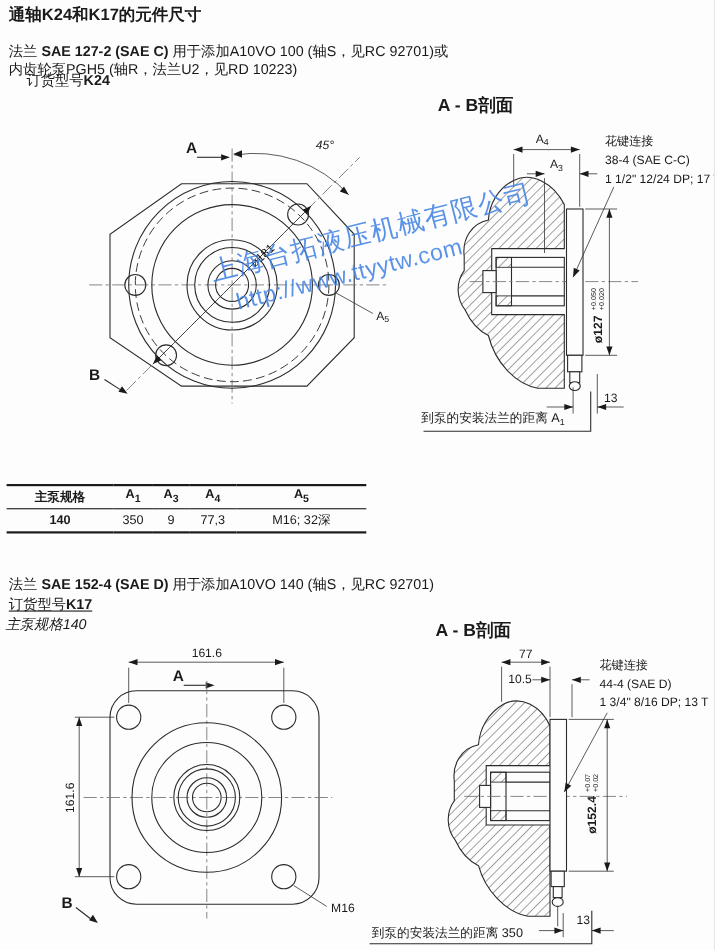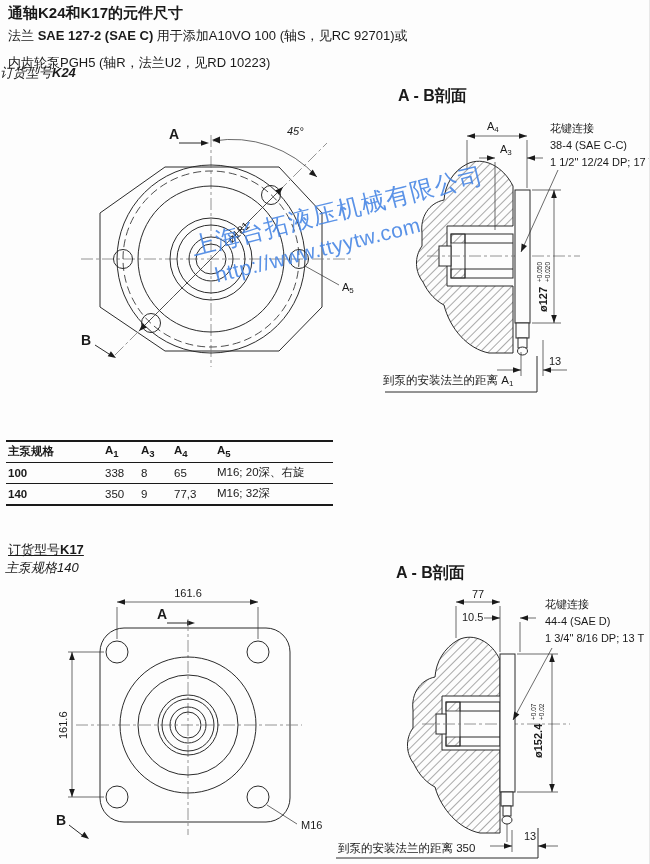--- a/index.html
+++ b/index.html
@@ -11,21 +11,21 @@
   .t-bold{font-weight:bold;}
   .t-head{font-size:16px;font-weight:bold;white-space:nowrap;}
   
   .wm{left:188px;top:232px;transform:rotate(-14deg);transform-origin:0 0;
       color:#4484e4;opacity:0.88;pointer-events:none;z-index:5;}
   .wm .l1{font-size:24px;letter-spacing:1px;white-space:nowrap;}
   .wm .l2{font-size:21px;letter-spacing:0.5px;margin-top:5px;margin-left:16px;white-space:nowrap;}
   
   table.spec{position:absolute;left:6px;top:440px;width:327px;border-collapse:collapse;
              font-size:11.5px;}
-  table.spec th,table.spec td{text-align:left;padding:2px 2px 3px 2px;white-space:nowrap;}
+  table.spec th,table.spec td{text-align:center;padding:2px 2px 3px 2px;white-space:nowrap;}
   table.spec thead tr{border-top:2.5px solid #1a1a1a;border-bottom:1.5px solid #1a1a1a;}
   table.spec thead th{font-weight:bold;}
   table.spec tbody tr{border-bottom:1.2px solid #1a1a1a;}
   table.spec tbody tr:last-child{border-bottom:2.5px solid #1a1a1a;}
   table.spec td.spec-col{font-weight:bold;}
   
   svg{overflow:visible;}
   svg .ln{stroke:#2b2b2b;stroke-width:1;fill:none;}
   svg .thin{stroke:#2b2b2b;stroke-width:0.7;fill:none;}
   svg .cl{stroke:#787878;stroke-width:0.8;fill:none;stroke-dasharray:12 3 3 3;}
@@ -38,23 +38,23 @@
   svg text.tol{font-size:6.5px;}
   svg text.it{font-style:italic;}
   svg tspan.sb{font-size:8px;}
 </style>
 </head>
 <body>
 
 <div class="page">
 
   <div class="abs t-title" style="left:8px;top:4px;">通轴K24和K17的元件尺寸</div>
-  <div class="abs t-body" style="left:8px;top:27px;"><span>法兰 </span><span class="t-bold">SAE 127-2 (SAE C)</span><span> 用于添加A10VO 100 (轴S，见RC 92701)或</span></div>
+  <div class="abs t-body" style="left:8px;top:38px;"><span>法兰 </span><span class="t-bold">SAE 127-2 (SAE C)</span><span> 用于添加A10VO 100 (轴S，见RC 92701)或</span></div>
   <div class="abs t-body" style="left:8px;top:54px;">内齿轮泵PGH5 (轴R，法兰U2，见RD 10223)</div>
-  <div class="abs t-body" style="left:0;top:64px;font-style:italic;"><span>订货型号</span><span class="t-bold">K24</span></div>
+  <div class="abs t-body" style="left:24px;top:64px;"><span>订货型号</span><span class="t-bold">K24</span></div>
 
   <div class="abs t-head" style="left:398px;top:86px;"><span>A - B</span><span>剖面</span></div>
 
   <svg class="abs" style="left:55px;top:95px;" width="340" height="305" viewBox="0 0 340 305">
     <defs>
       <pattern id="h1" width="6" height="6" patternUnits="userSpaceOnUse" patternTransform="rotate(45)">
         <line x1="0" y1="0" x2="0" y2="6" stroke="#555" stroke-width="1"></line>
       </pattern>
     </defs>
     <g>
@@ -195,36 +195,30 @@
       <tr>
         <th>主泵规格</th>
         <th><span>A</span><sub>1</sub></th>
         <th><span>A</span><sub>3</sub></th>
         <th><span>A</span><sub>4</sub></th>
         <th><span>A</span><sub>5</sub></th>
       </tr>
     </thead>
     <tbody>
       <tr>
-        <td class="spec-col">100</td>
-        <td>338</td>
-        <td>8</td>
-        <td>65</td>
-        <td>M16; 20深、右旋</td>
-      </tr>
-      <tr>
         <td class="spec-col">140</td>
         <td>350</td>
         <td>9</td>
         <td>77,3</td>
         <td>M16; 32深</td>
       </tr>
     </tbody>
   </table>
 
+  <div class="abs t-body" style="left:8px;top:522px;"><span>法兰 </span><span class="t-bold">SAE 152-4 (SAE D)</span><span> 用于添加A10VO 140 (轴S，见RC 92701)</span></div>
   <div class="abs t-body" style="left:8px;top:541px;text-decoration:underline;"><span>订货型号</span><span class="t-bold">K17</span></div>
   <div class="abs t-body" style="left:5px;top:559px;font-style:italic;">主泵规格140</div>
   <div class="abs t-head" style="left:396px;top:563px;"><span>A - B</span><span>剖面</span></div>
 
   <svg class="abs" style="left:40px;top:585px;" width="320" height="279" viewBox="0 0 320 279">
     <defs>
       <pattern id="h3" width="6" height="6" patternUnits="userSpaceOnUse" patternTransform="rotate(45)">
         <line x1="0" y1="0" x2="0" y2="6" stroke="#555" stroke-width="1"></line>
       </pattern>
     </defs>

